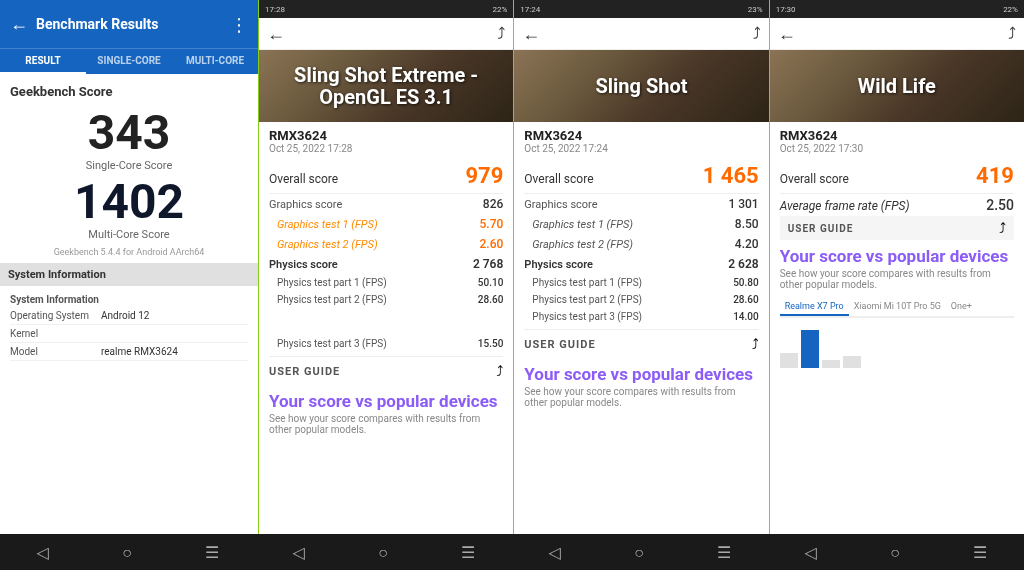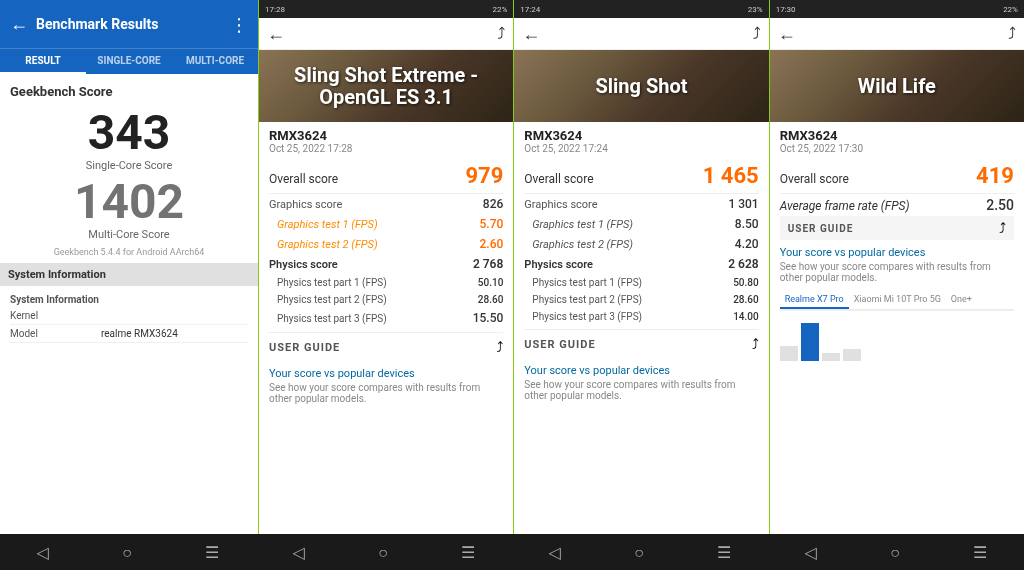--- a/index.html
+++ b/index.html
@@ -11,21 +11,21 @@
     .panel1 { width: 258px; display: flex; flex-direction: column; background: #fff; flex-shrink: 0; }
     .panel1-header { background: #1565c0; color: #fff; padding: 8px 10px; display: flex; align-items: center; gap: 8px; height: 48px; }
     .panel1-tabs { display: flex; background: #1565c0; border-top: 1px solid rgba(255,255,255,0.2); }
     .panel1-tab { flex: 1; text-align: center; padding: 6px 2px; font-size: 10px; font-weight: bold; color: rgba(255,255,255,0.7); cursor: pointer; }
     .panel1-tab.active { color: #fff; border-bottom: 2px solid #fff; }
     .panel1-content { flex: 1; overflow-y: auto; padding: 10px; }
     .geekbench-title { font-size: 13px; font-weight: bold; color: #333; margin-bottom: 10px; }
     .score-big { text-align: center; margin-bottom: 6px; }
     .score-number { font-size: 48px; font-weight: bold; color: #222; line-height: 1; }
     .score-label { font-size: 11px; color: #666; margin-top: 2px; }
-    .score-number2 { font-size: 48px; font-weight: bold; color: #737373; line-height: 1; }
+    .score-number2 { font-size: 48px; font-weight: bold; color: #0f172a; line-height: 1; }
     .geekbench-version { font-size: 9px; color: #999; text-align: center; margin: 6px 0; }
     .sys-info-header { background: #e0e0e0; padding: 5px 8px; font-size: 11px; font-weight: bold; color: #333; margin: 4px -10px; }
     .sys-info-section-label { font-size: 10px; font-weight: bold; color: #555; padding: 4px 0 2px; }
     .sys-info-row { display: flex; gap: 6px; padding: 3px 0; border-bottom: 1px solid #f0f0f0; }
     .sys-info-key { font-size: 10px; color: #555; width: 85px; flex-shrink: 0; }
     .sys-info-val { font-size: 10px; color: #333; }
 
     
     .bottom-nav { height: 36px; background: #1a1a1a; display: flex; align-items: center; justify-content: space-around; flex-shrink: 0; }
     .nav-section { display: flex; align-items: center; justify-content: space-around; flex: 1; }
@@ -46,21 +46,21 @@
     .score-row { display: flex; justify-content: space-between; align-items: baseline; padding: 5px 0; border-bottom: 1px solid #eee; gap: 19px; }
     .score-row-label { font-size: 12px; color: #333; }
     .score-row-value { font-size: 22px; font-weight: bold; color: #ff6b00; }
     .sub-score-row { display: flex; justify-content: space-between; align-items: baseline; padding: 3px 0; }
     .sub-label { font-size: 11px; color: #555; }
     .sub-value { font-size: 12px; color: #333; font-weight: 500; }
     .sub-value-orange { font-size: 12px; color: #ff6b00; font-weight: 500; }
     .user-guide-row { display: flex; align-items: center; justify-content: space-between; padding: 6px 0; border-top: 1px solid #eee; margin-top: 4px; }
     .user-guide-text { font-size: 11px; font-weight: bold; color: #555; letter-spacing: 1px; }
     .popular-section { padding: 6px 0 4px; }
-    .popular-title { font-size: 11px; font-weight: normal; color: #0369a1; margin-bottom: 2px; }
+    .popular-title { font-size: 17px; font-weight: bold; color: #8b5cf6; margin-bottom: 2px; }
     .popular-desc { font-size: 10px; color: #888; }
     .avg-fps-label { font-size: 12px; color: #333; font-style: italic; }
     .avg-fps-value { font-size: 14px; color: #333; font-weight: 500; }
     .user-guide-section { background: #f5f5f5; padding: 4px 8px; display: flex; align-items: center; justify-content: space-between; }
     .user-guide-label { font-size: 10px; font-weight: bold; color: #555; letter-spacing: 1px; }
     .chart-tabs { display: flex; border-bottom: 2px solid #eee; margin-top: 4px; }
     .chart-tab { font-size: 9px; color: #888; padding: 3px 5px; cursor: pointer; }
     .chart-tab.active { color: #1565c0; border-bottom: 2px solid #1565c0; }
     .chart-area { height: 50px; display: flex; align-items: flex-end; gap: 3px; padding: 4px 0 0; }
     .chart-bar { background: #1565c0; width: 18px; }
@@ -89,20 +89,24 @@
         <div class="score-label">Single-Core Score</div>
       </div>
       <div class="score-big" style="margin-top:6px;">
         <div class="score-number2">1402</div>
         <div class="score-label">Multi-Core Score</div>
       </div>
       <div class="geekbench-version">Geekbench 5.4.4 for Android AArch64</div>
       <div class="sys-info-header">System Information</div>
       <div class="sys-info-section-label">System Information</div>
       <div class="sys-info-row">
+        <span class="sys-info-key">Operating System</span>
+        <span class="sys-info-val">Android 12</span>
+      </div>
+      <div class="sys-info-row">
         <span class="sys-info-key">Kernel</span>
       </div>
       <div class="sys-info-row">
         <span class="sys-info-key">Model</span>
         <span class="sys-info-val">realme RMX3624</span>
       </div>
     </div>
   </div>
 
   <div class="antutu-panel">
@@ -145,21 +149,21 @@
       <div class="sub-score-row" style="padding-left:8px;">
         <span class="sub-label" style="font-size:10px;">Physics test part 1 (FPS)</span>
         <span class="sub-value" style="font-size:10px;">50.10</span>
       </div>
       <div class="sub-score-row" style="padding-left:8px;">
         <span class="sub-label" style="font-size:10px;">Physics test part 2 (FPS)</span>
         <span class="sub-value" style="font-size:10px;">28.60</span>
       </div>
       <div class="sub-score-row" style="padding-left:8px;">
         <span class="sub-label" style="font-size:10px;">Physics test part 3 (FPS)</span>
-        <span class="sub-value" style="font-size:12px;">15.50</span>
+        <span class="sub-value" style="font-size:10px;margin-top:27px;">15.50</span>
       </div>
       <div class="user-guide-row">
         <span class="user-guide-text">USER GUIDE</span>
         <span style="font-size:14px;cursor:pointer;">⤴</span>
       </div>
       <div class="popular-section">
         <div class="popular-title">Your score vs popular devices</div>
         <div class="popular-desc">See how your score compares with results from other popular models.</div>
       </div>
     </div>

